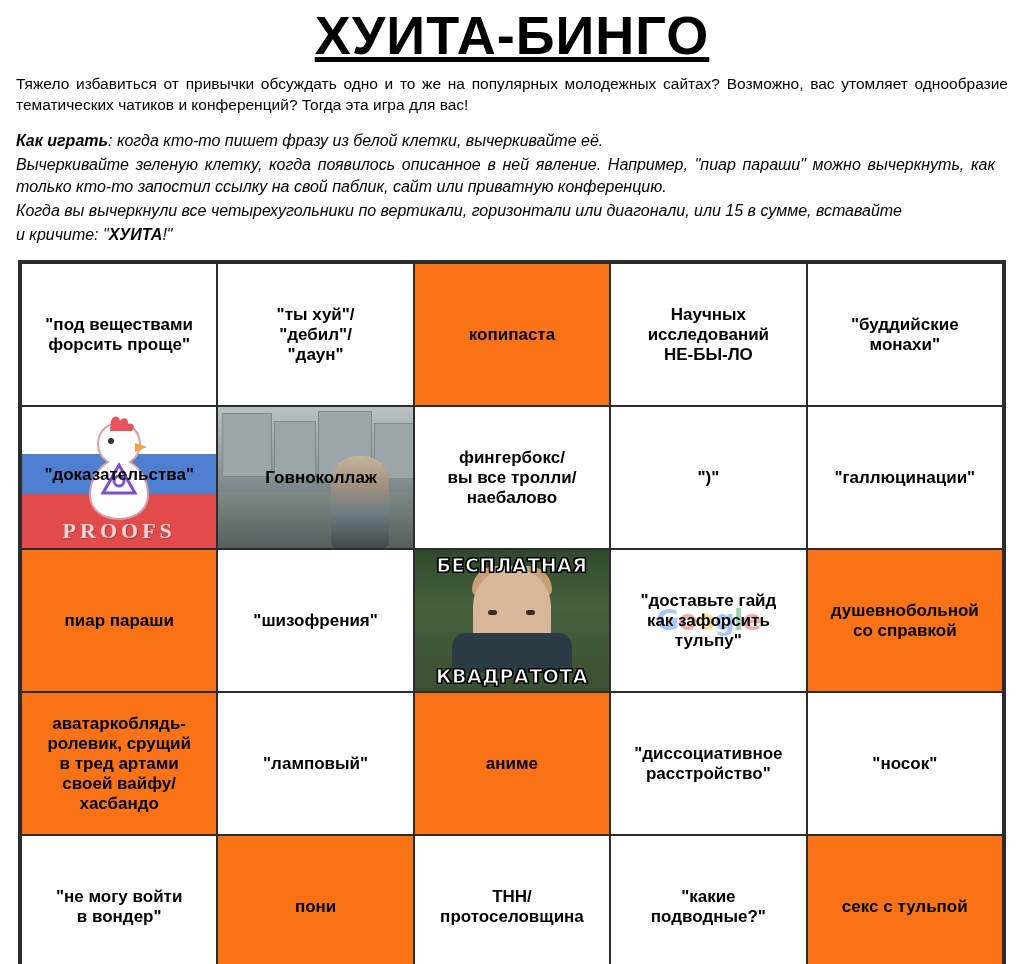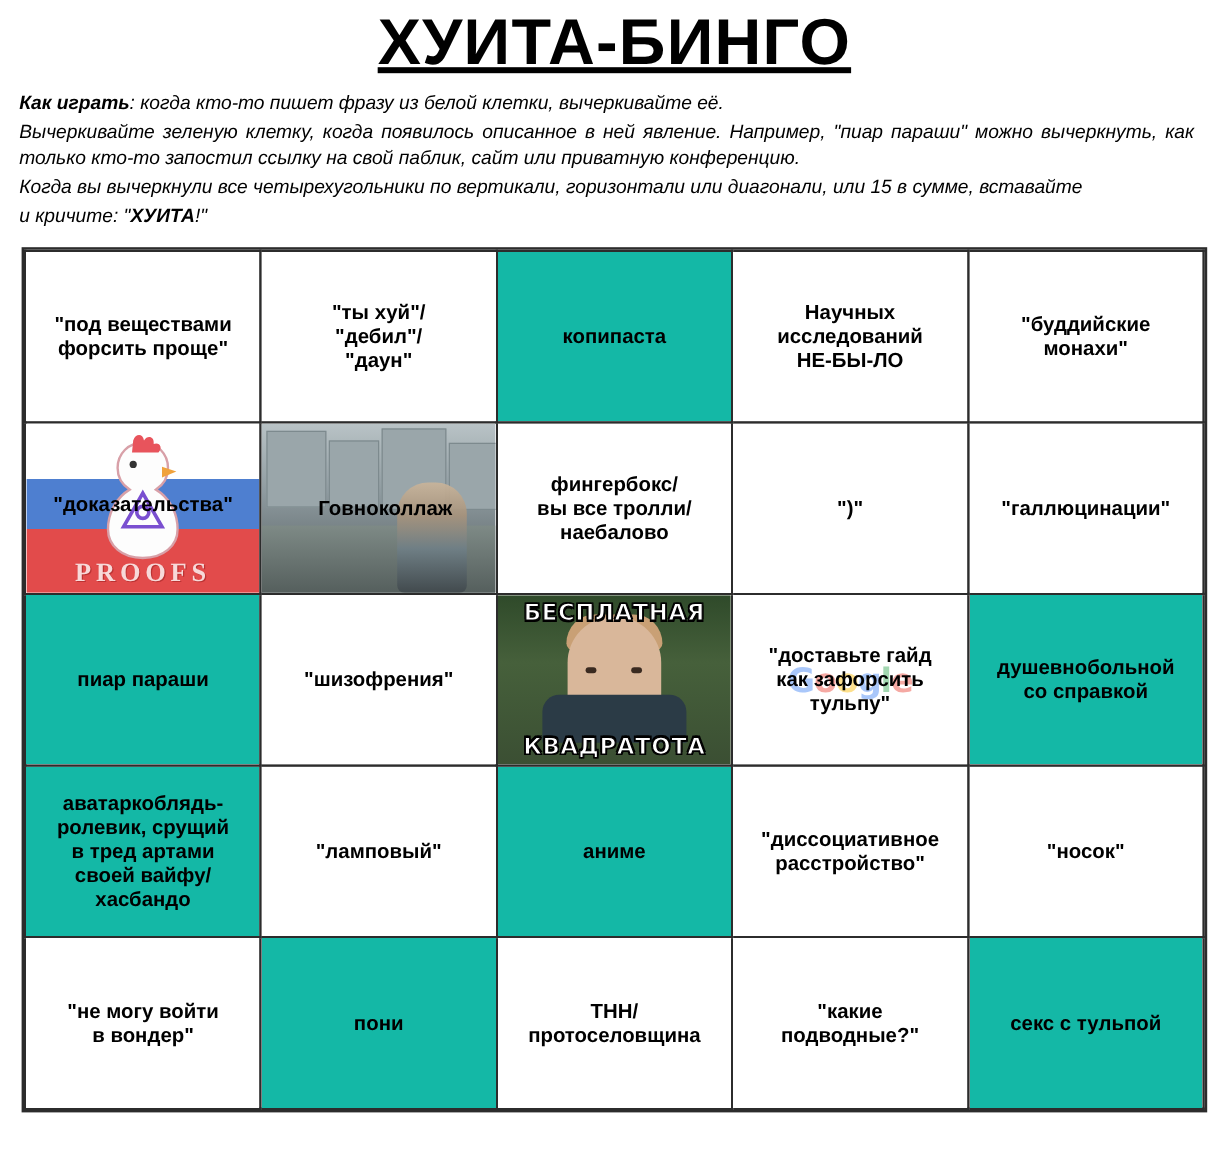--- a/index.html
+++ b/index.html
@@ -70,21 +70,21 @@
     vertical-align: middle;
     font-size: 17px;
     font-weight: bold;
     line-height: 1.18;
     padding: 4px 6px;
     position: relative;
     overflow: hidden;
     background: #ffffff;
   }
   table.bingo td.green {
-    background: #14b8a6;
+    background: #f97316;
   }
   table.bingo td.img {
     padding: 0;
   }
   .cell-text {
     display: block;
     position: relative;
     z-index: 3;
     white-space: pre-line;
   }
@@ -262,20 +262,21 @@
   .goog span.y { color: #FBBC05; }
   .goog span.g { color: #34A853; }
 </style>
 </head>
 <body>
 
 <div class="page">
 
   <h1 class="title">ХУИТА-БИНГО</h1>
 
+  <div class="intro">Тяжело избавиться от привычки обсуждать одно и то же на популярных молодежных сайтах? Возможно, вас утомляет однообразие тематических чатиков и конференций? Тогда эта игра для вас!</div>
 
   <div class="rules">
     <p><b>Как играть</b><span>: когда кто-то пишет фразу из белой клетки, вычеркивайте её.</span></p>
     <p>Вычеркивайте зеленую клетку, когда появилось описанное в ней явление. Например, "пиар параши" можно вычеркнуть, как только кто-то запостил ссылку на свой паблик, сайт или приватную конференцию.</p>
     <p>Когда вы вычеркнули все четырехугольники по вертикали, горизонтали или диагонали, или 15 в сумме, вставайте</p>
     <p><span>и кричите: "</span><b>ХУИТА</b><span>!"</span></p>
   </div>
 
   <div class="grid-wrap">
     <table class="bingo">

